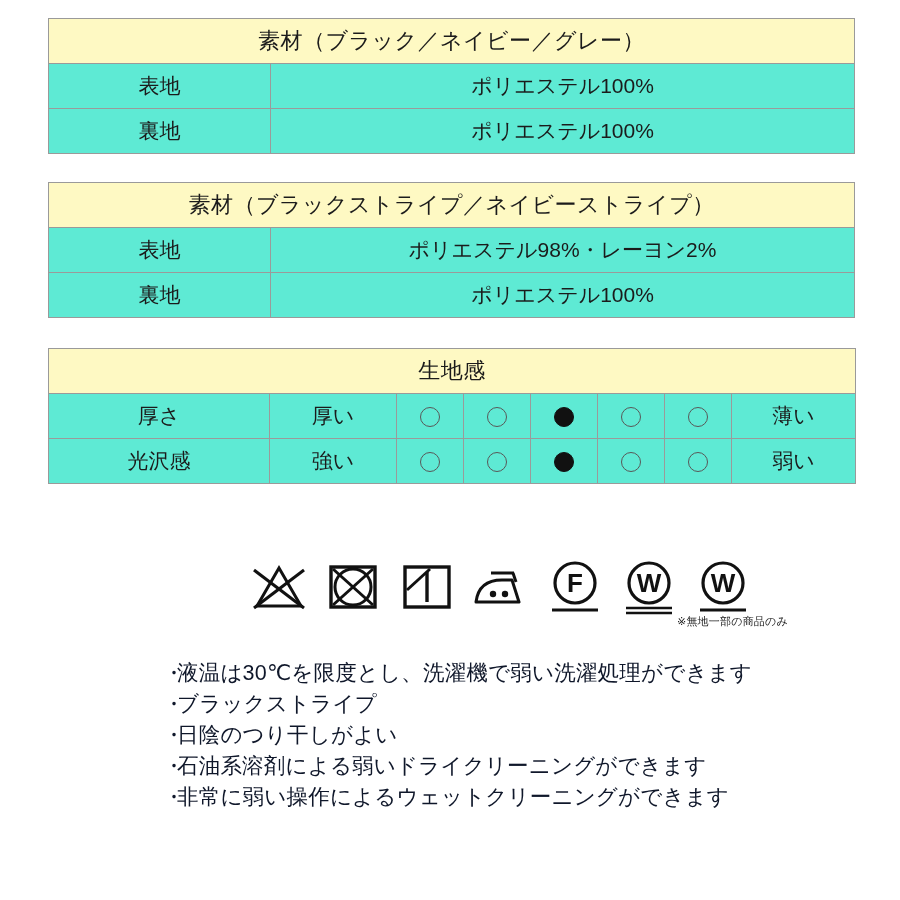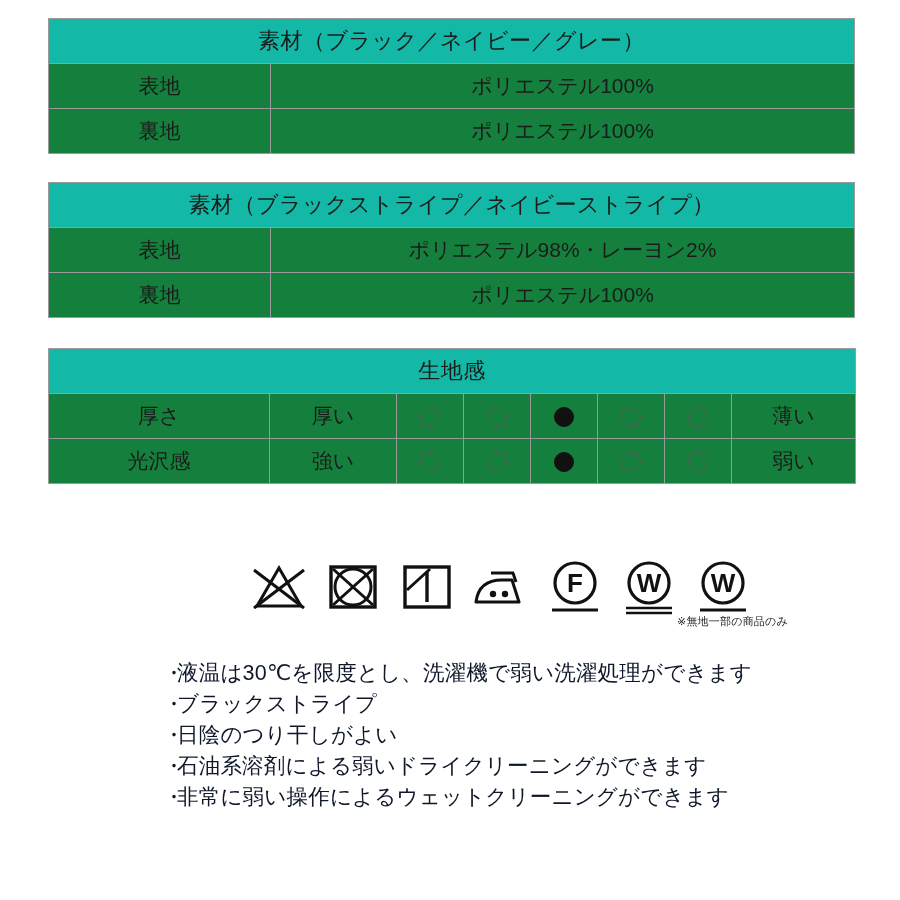--- a/index.html
+++ b/index.html
@@ -35,27 +35,27 @@
   }
   .spec-table td,
   .spec-table th {
     border: 1px solid #9a9a9a;
     font-weight: normal;
     text-align: center;
     vertical-align: middle;
     color: #1b1b1b;
   }
   .spec-table .thead-cell {
-    background: #14b8a6;
+    background: #fef9c3;
     height: 42px;
     font-size: 22px;
     letter-spacing: 0.5px;
   }
   .spec-table .body-cell {
-    background: #15803d;
+    background: #5eead4;
     height: 42px;
     font-size: 21px;
   }
 
   
   #table-material-solid { top: 18px; }
   #table-material-stripe { top: 182px; }
   .mat-col-label { width: 222px; }
   .mat-col-value { width: 584px; }
 

